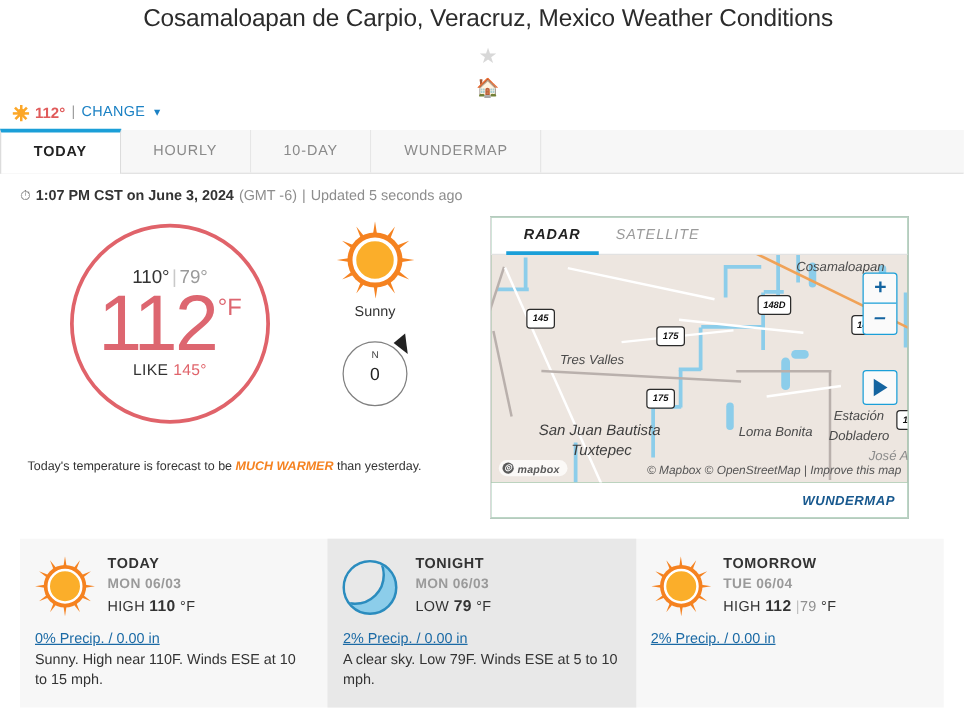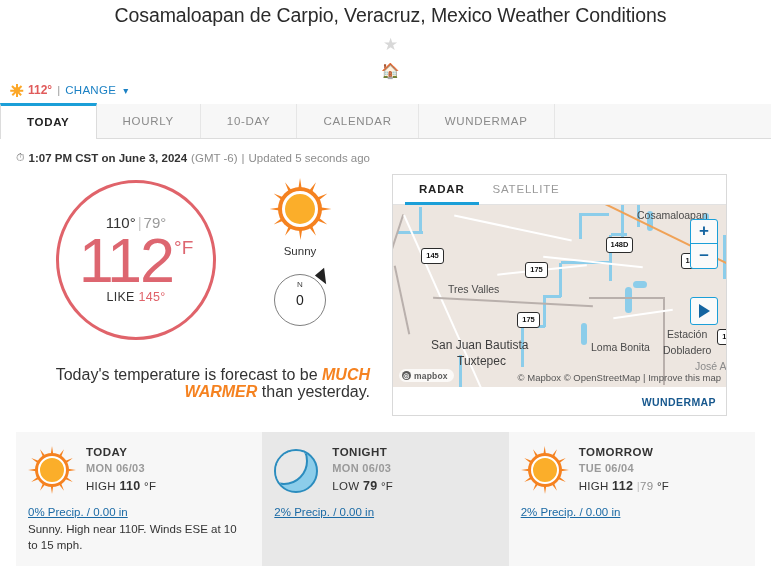--- a/index.html
+++ b/index.html
@@ -111,27 +111,27 @@
   .compass .n { position:absolute; top:5px; left:0; right:0; font-size:8px; color:#444; }
   .compass .val { position:absolute; top:17px; left:0; right:0; font-size:14px; color:#222; }
   .compass .arrow {
     position:absolute; right:-5px; top:-5px;
     width:0;height:0;border-left:9px solid transparent;border-right:3px solid transparent;
     border-bottom:14px solid #222; transform: rotate(140deg);
   }
 
   
   .forecast-sentence {
-    margin: 26px 22px 0 22px; text-align:right;
-    font-size:16px; color:#333; line-height:17px;
+    margin: 26px 22px 0 22px; text-align:left;
+    font-size:10px; color:#333; line-height:17px;
   }
   .forecast-sentence .em { color:#F58220; font-weight:bold; font-style:italic; }
 
   
-  .map-panel { border:1px solid #d9d9d9; background:#15803d; width:335px; }
+  .map-panel { border:1px solid #d9d9d9; background:#15803d; width:335px;font-style:italic; }
   .map-tabs { display:flex; height:30px; border-bottom:1px solid #e2e2e2; background:#fff; padding-left:12px; }
   .map-tab {
     font-size:11.5px; color:#9a9a9a; letter-spacing:0.8px; line-height:28px;
     padding:0 14px; position:relative;
   }
   .map-tab.active { color:#222; font-weight:bold; }
   .map-tab.active::after {
     content:""; position:absolute; left:0; right:0; bottom:-1px; height:3px; background:#1B9FD8;
   }
   .map-canvas {
@@ -233,21 +233,20 @@
       <span class="pipe">|</span>
       <span class="change-link">CHANGE</span>
       <span class="chev">▾</span>
     </div>
   </div>
 
   <div class="tabs">
     <div class="tab active">TODAY</div>
     <div class="tab">HOURLY</div>
     <div class="tab">10-DAY</div>
-    <div class="tab">CALENDAR</div>
     <div class="tab">WUNDERMAP</div>
     <div class="spacer"></div>
   </div>
 
   <div class="obs-timestamp">
     <span class="clock-icon">⏱</span>
     <span class="obs-bold">1:07 PM CST on June 3, 2024</span>
     <span class="obs-dim">(GMT -6)</span>
     <span class="obs-dim">|</span>
     <span class="obs-dim">Updated 5 seconds ago</span>
@@ -430,20 +429,21 @@
           <div class="card-when">TONIGHT</div>
           <div class="card-date">MON 06/03</div>
           <div class="card-temp">
             <span>LOW</span>
             <b>79</b>
             <span>°F</span>
           </div>
         </div>
       </div>
       <div class="precip">2% Precip. / 0.00 in</div>
+      <div class="card-desc">A clear sky. Low 79F. Winds ESE at 5 to 10 mph.</div>
     </div>
 
     <div class="card">
       <div class="card-head">
         <div class="card-icon">
           <span class="ray" style="transform:rotate(0deg)"></span>
           <span class="ray" style="transform:rotate(30deg)"></span>
           <span class="ray" style="transform:rotate(60deg)"></span>
           <span class="ray" style="transform:rotate(90deg)"></span>
           <span class="ray" style="transform:rotate(120deg)"></span>

